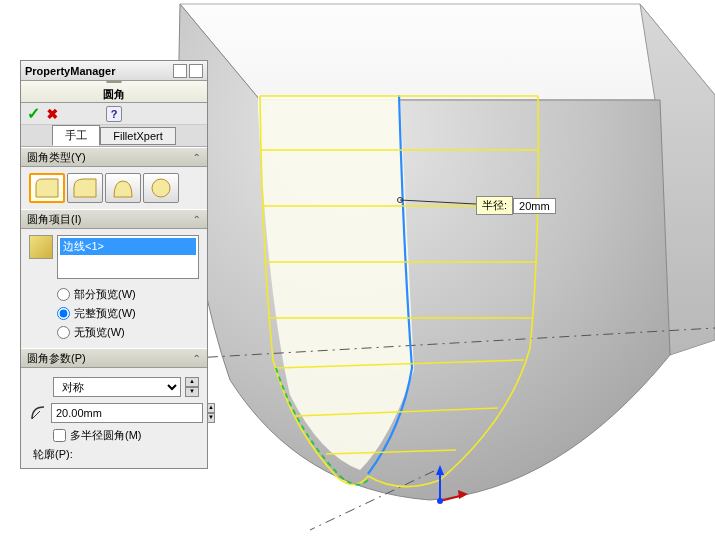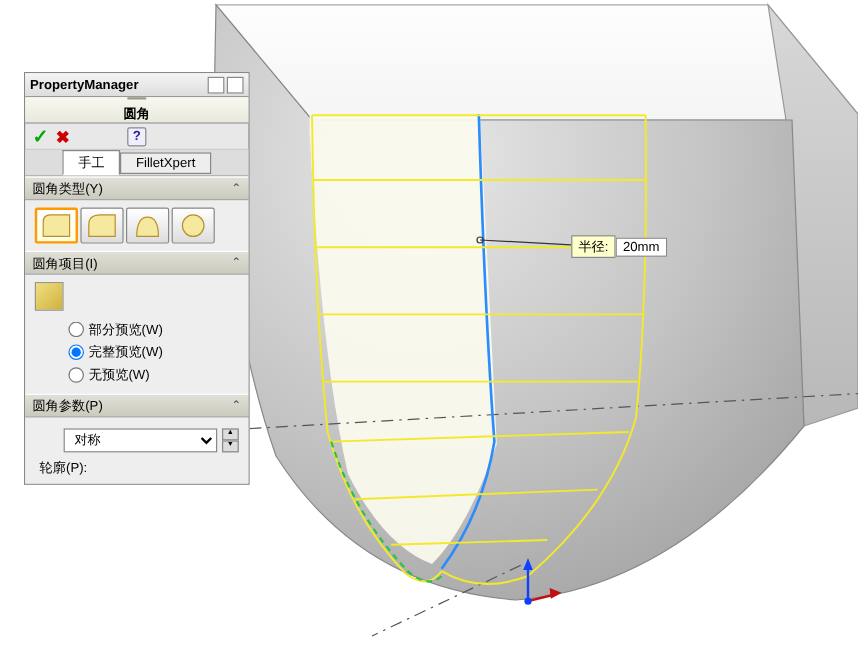--- a/index.html
+++ b/index.html
@@ -187,20 +187,23 @@
     </div>
   </div>
 
   <div class="section-header">
     <span>圆角项目(I)</span>
     <span class="chevron">⌃</span>
   </div>
   <div class="section-body">
     <div class="items-row">
       <div class="items-icon"></div>
+      <div class="items-list">
+        <div class="items-list-item">边线&lt;1&gt;</div>
+      </div>
     </div>
     <label class="opt-row">
       <input type="radio" name="pv" style="">
       <span>部分预览(W)</span>
     </label>
     <label class="opt-row">
       <input type="radio" name="pv" checked="" style="">
       <span>完整预览(W)</span>
     </label>
     <label class="opt-row">
@@ -217,16 +220,33 @@
     <div class="param-row">
       <span style="width:20px"></span>
       <select class="param-select">
         <option>对称</option>
       </select>
       <div class="spinner">
         <div class="spinner-btn">▲</div>
         <div class="spinner-btn">▼</div>
       </div>
     </div>
+    <div class="param-row">
+      <div class="param-icon">
+        <svg width="18" height="18" viewBox="0 0 18 18">
+            <path d="M3,15 Q3,3 15,3" fill="none" stroke="#333" stroke-width="1.5"></path>
+            <line x1="3" y1="15" x2="11" y2="7" stroke="#333"></line>
+          </svg>
+      </div>
+      <input class="param-input" value="20.00mm" style="">
+      <div class="spinner">
+        <div class="spinner-btn">▲</div>
+        <div class="spinner-btn">▼</div>
+      </div>
+    </div>
+    <label class="opt-row" style="padding-left:24px">
+      <input type="checkbox" style="">
+      <span>多半径圆角(M)</span>
+    </label>
     <div class="param-label">轮廓(P):</div>
   </div>
 
 </div>
 
 </body></html>

